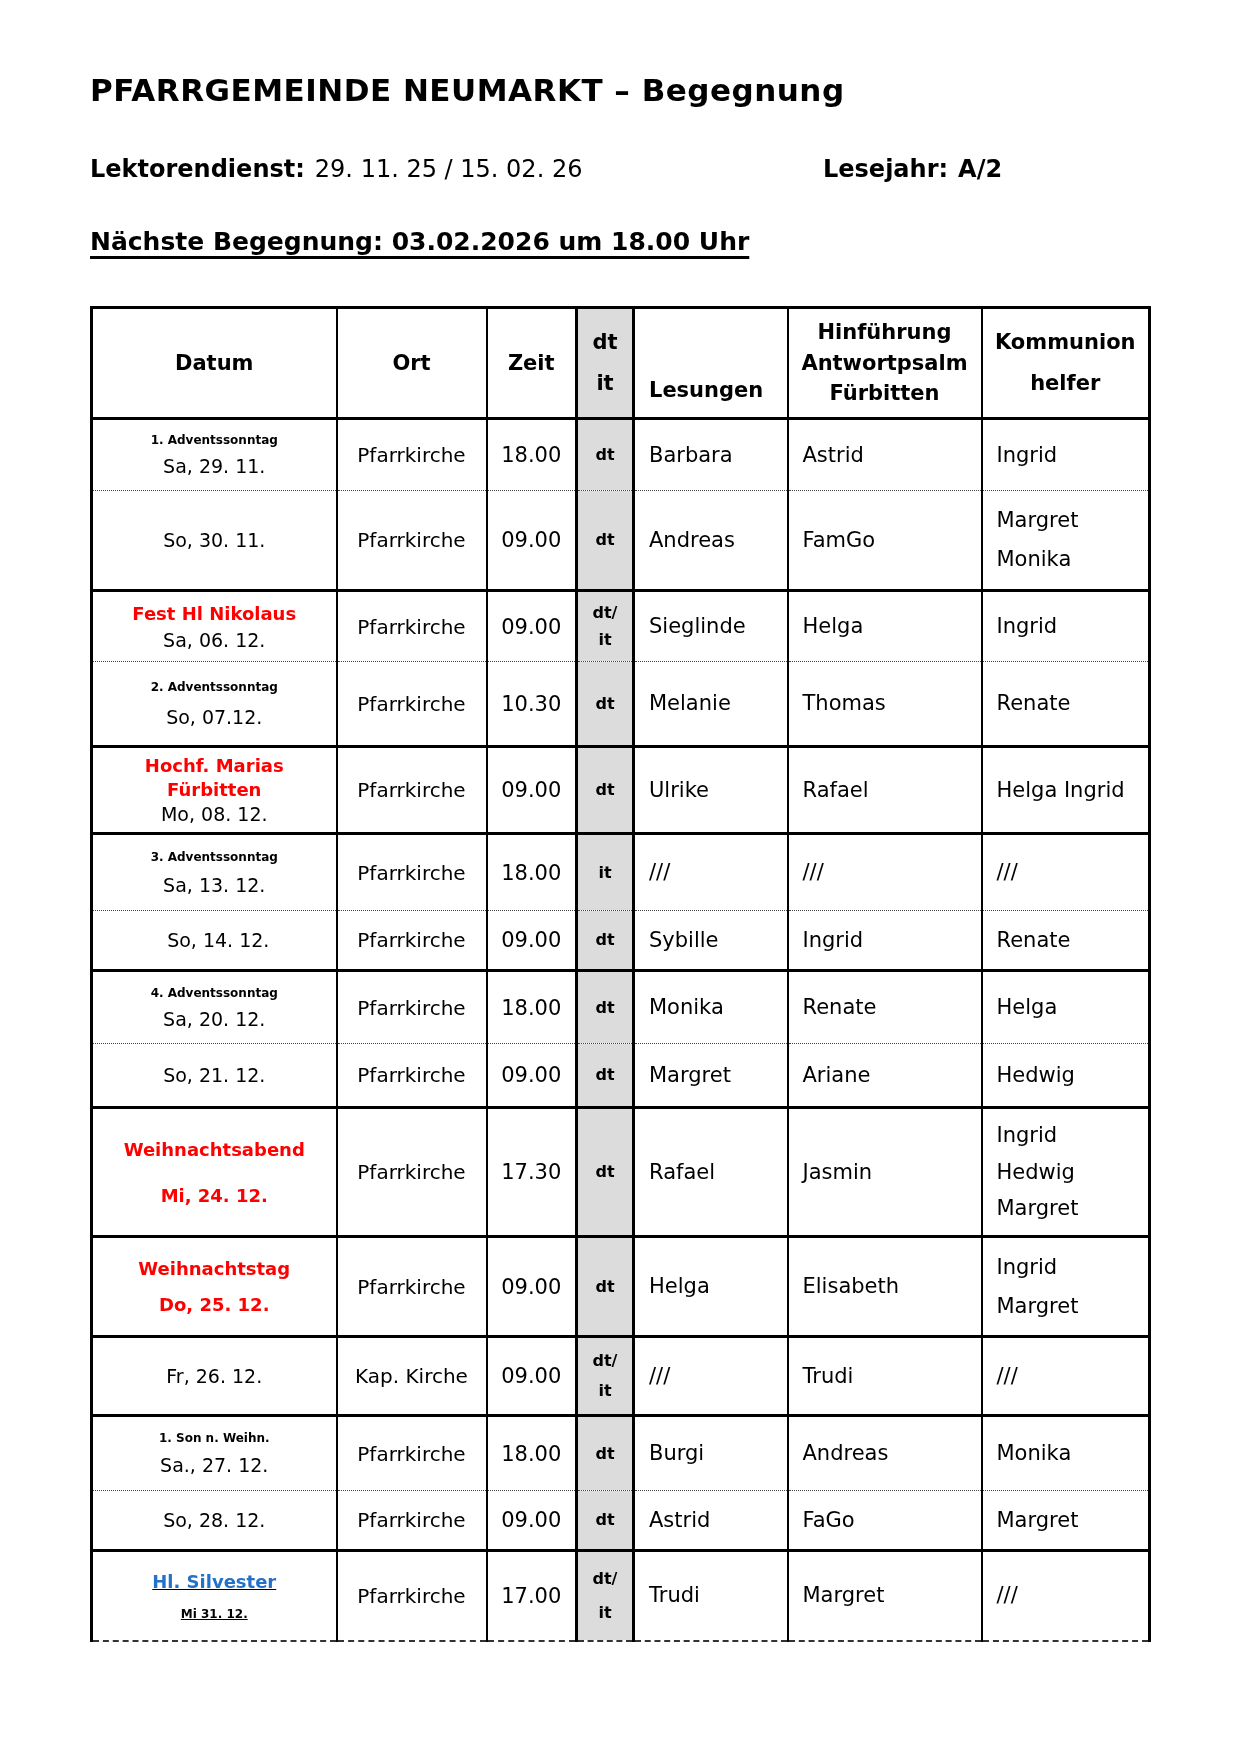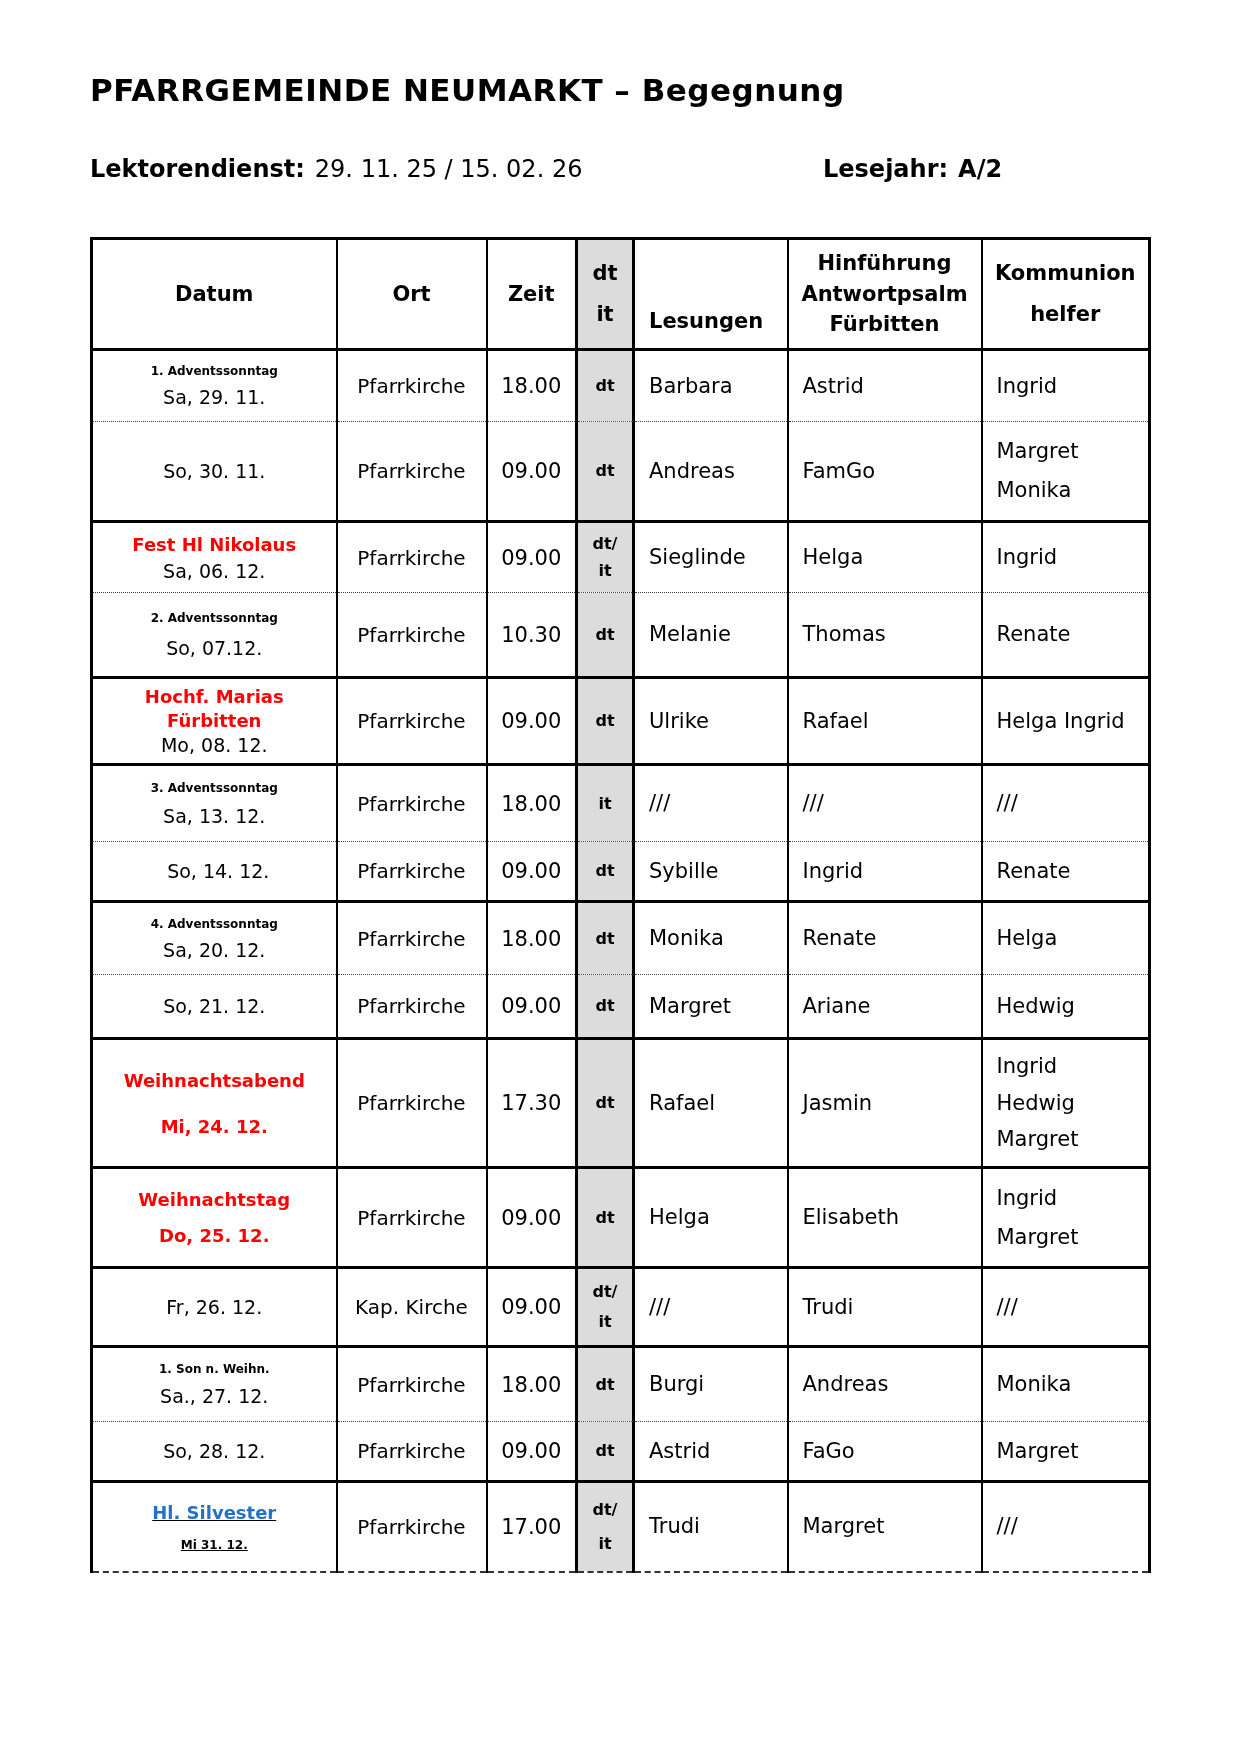--- a/index.html
+++ b/index.html
@@ -63,20 +63,21 @@
 <div class="page">
   <h1 class="title">PFARRGEMEINDE NEUMARKT – Begegnung</h1>
 
   <div class="subline">
     <span class="lbl">Lektorendienst:</span><span class="val">29. 11. 25 / 15. 02. 26</span>
     <span class="lesejahr-group">
       <span class="lbl">Lesejahr:</span><span class="val">A/2</span>
     </span>
   </div>
 
+  <div class="meeting">Nächste Begegnung: 03.02.2026 um 18.00 Uhr</div>
 
   <table class="sched">
     <colgroup id="cols">
         <col style="width: 245px;">
         <col style="width: 150px;">
         <col style="width: 90px;">
         <col style="width: 57px;">
         <col style="width: 154px;">
         <col style="width: 194px;">
         <col style="width: 168px;">

